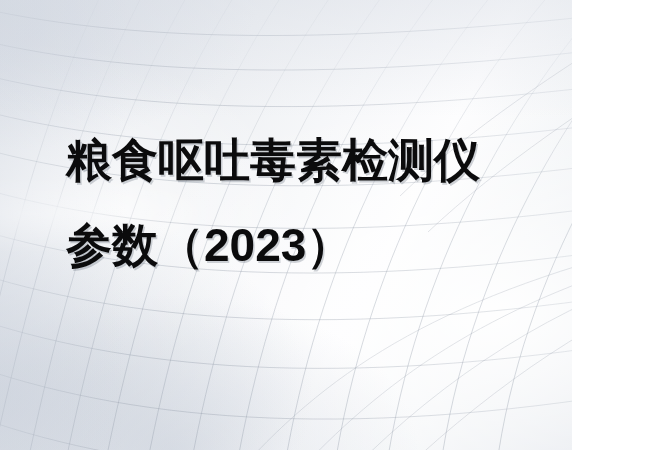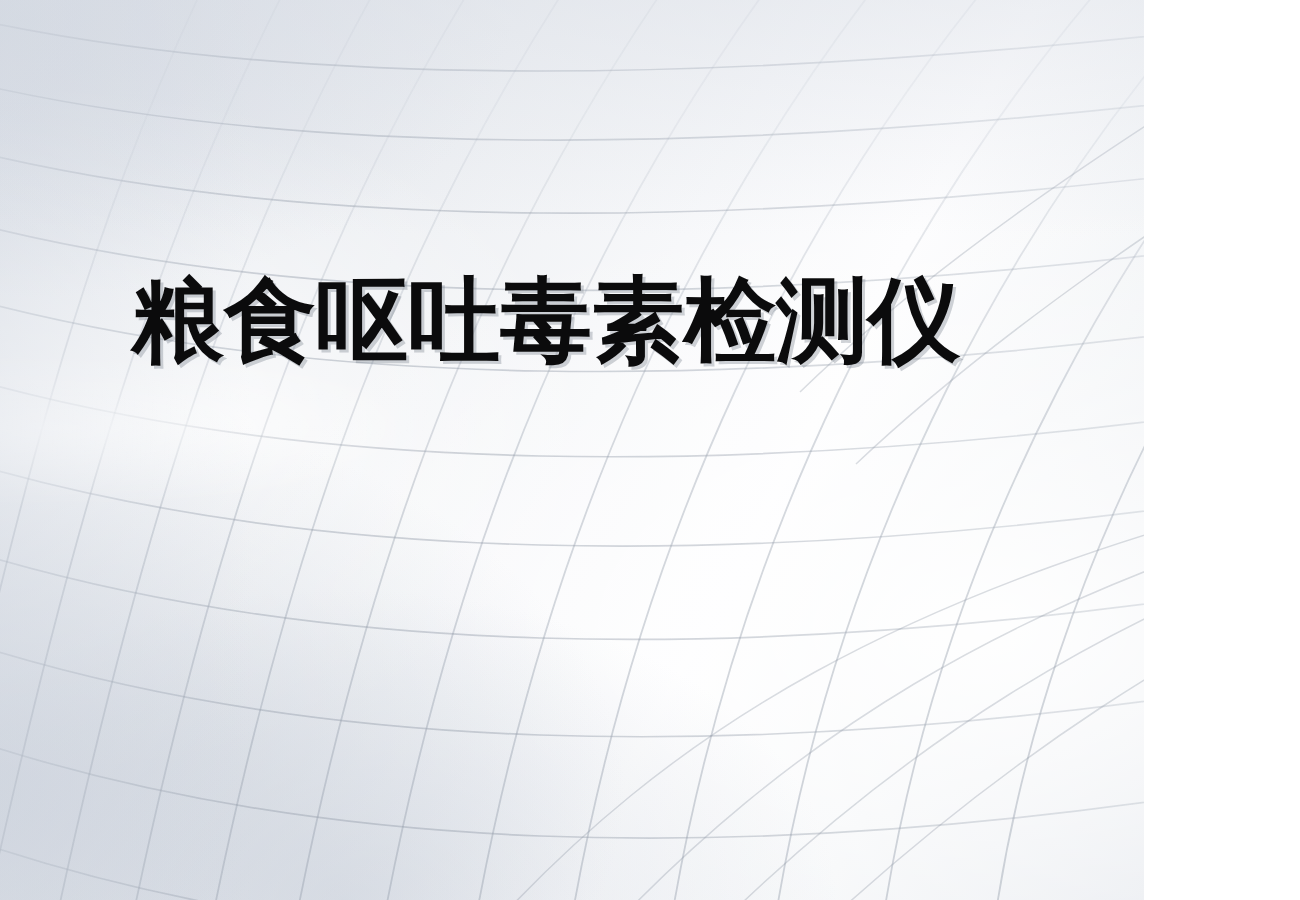--- a/index.html
+++ b/index.html
@@ -157,15 +157,16 @@
         <path d="M 672 52 C 592 104, 500 164, 428 232"></path>
       </g>
     </svg>
   </div>
 
   <div class="bg-layer" id="bg-sweep"></div>
   <div class="bg-layer" id="bg-vignette"></div>
 
   <div id="title-block">
     <div class="title-line">粮食呕吐毒素检测仪</div>
+    <div class="title-line">参数（2023）</div>
   </div>
 
 </div>
 
 </body></html>

